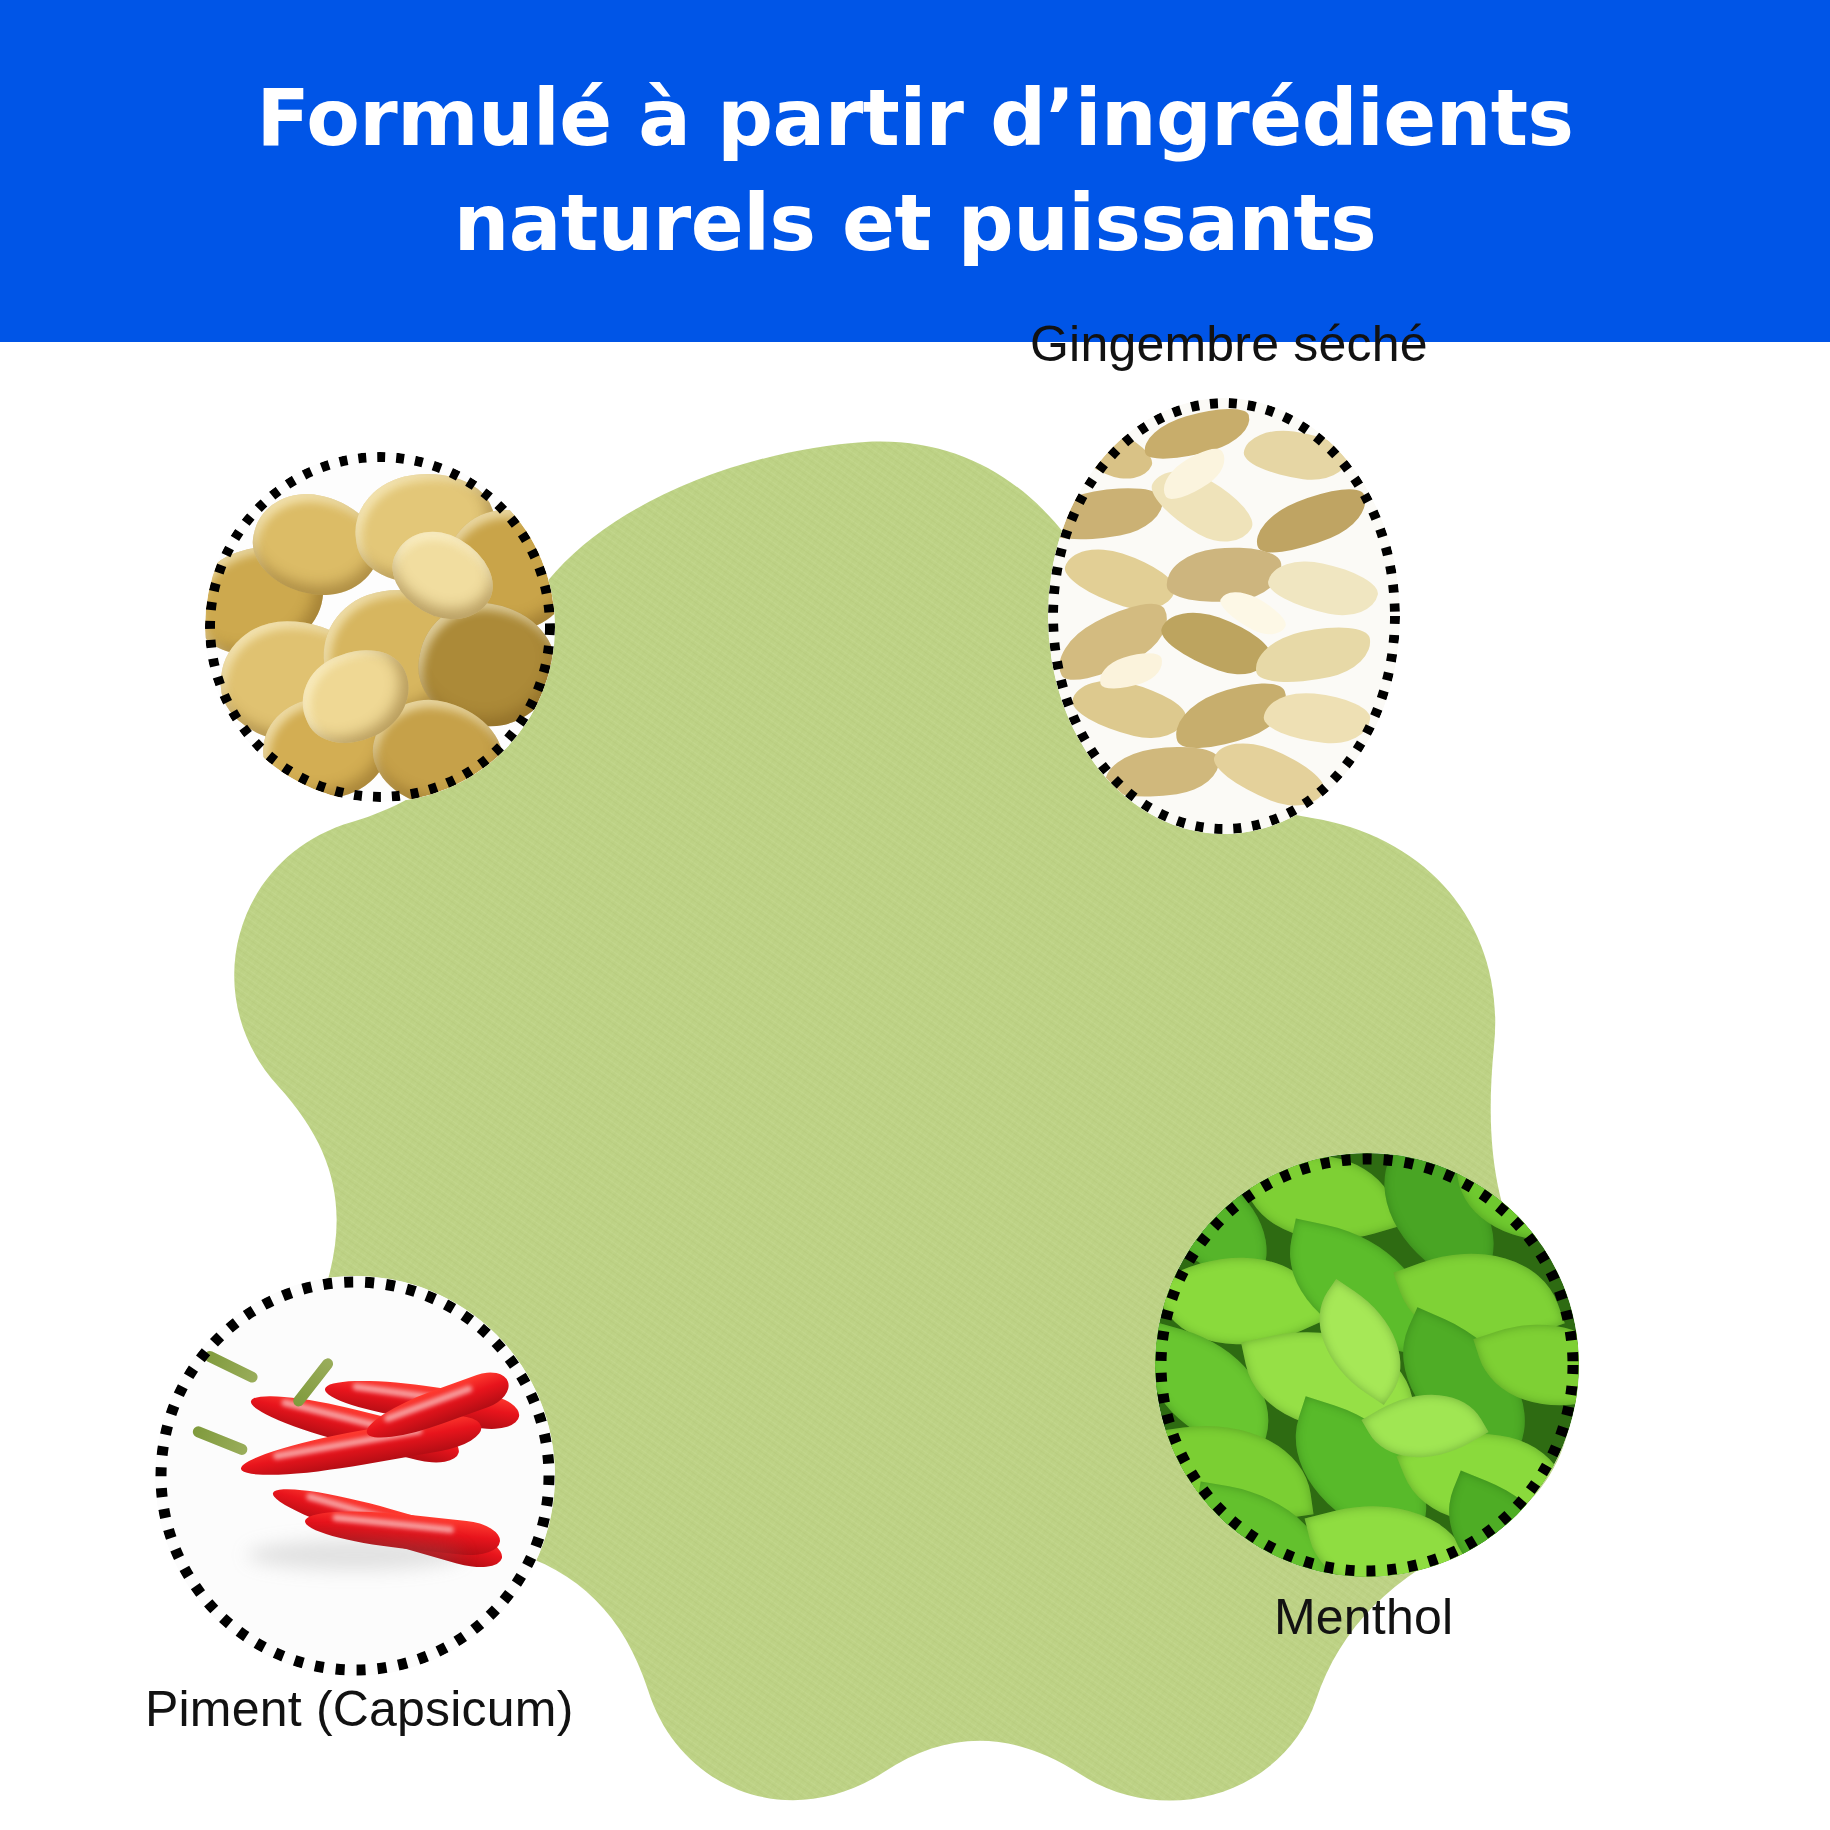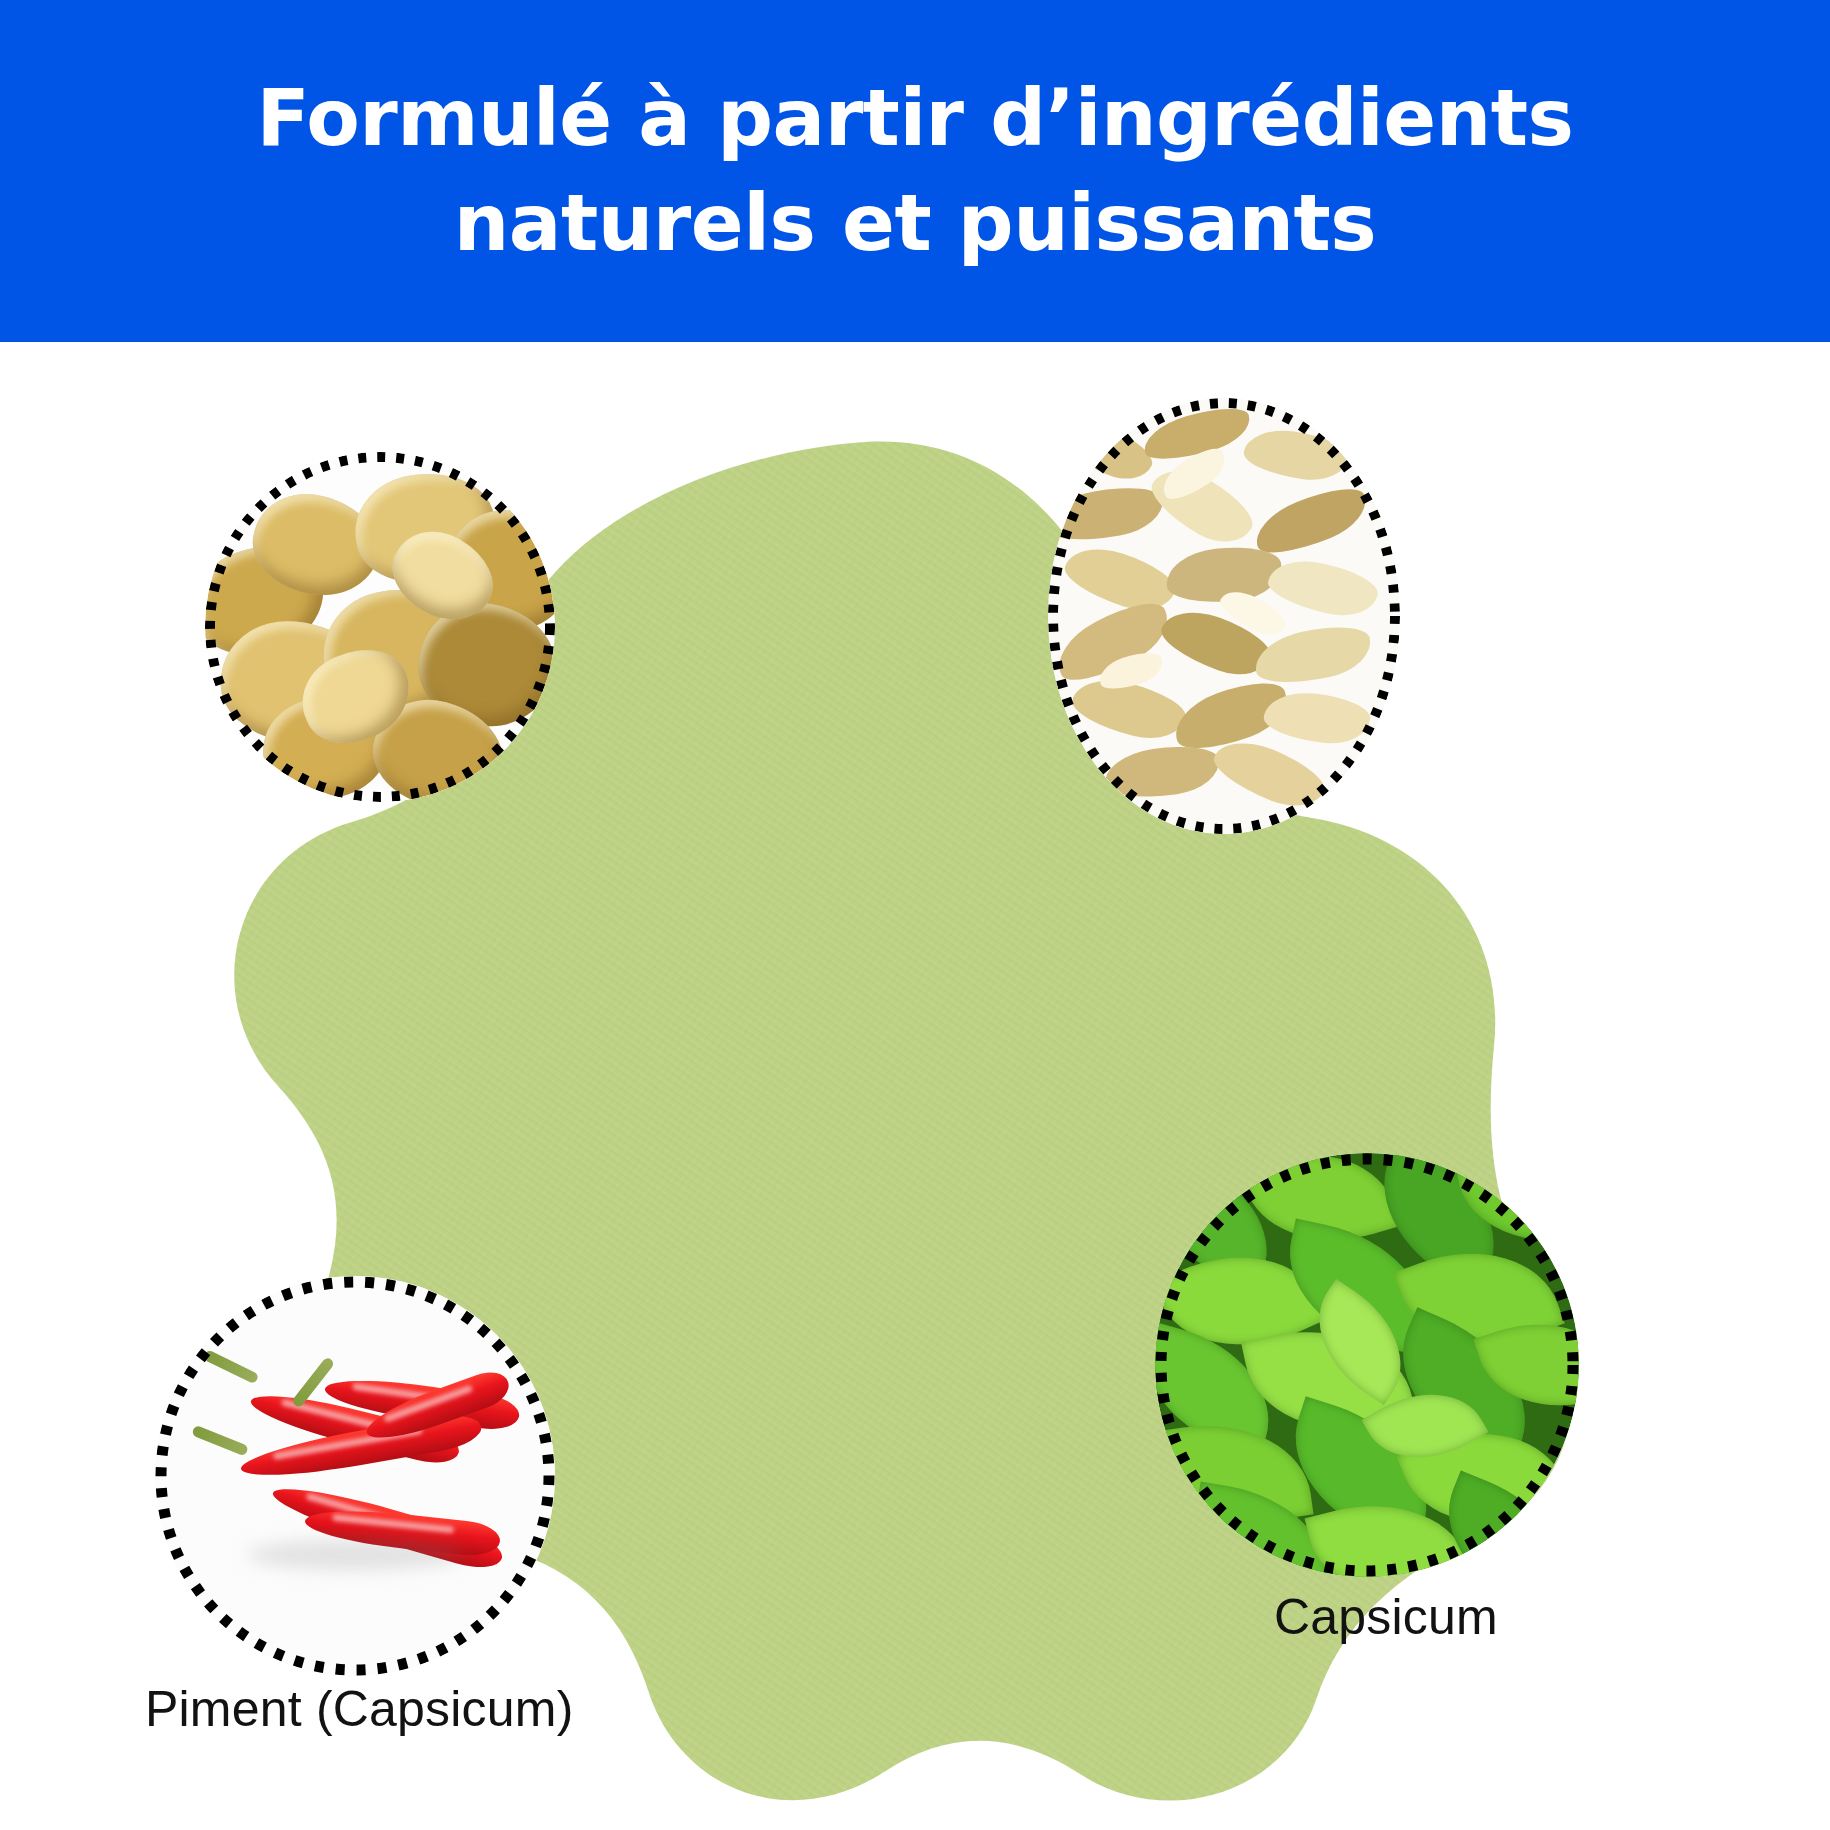--- a/index.html
+++ b/index.html
@@ -257,20 +257,21 @@
         <div class="shred" style="left:164px; top:352px; width:114px; height:48px; background:#e4d19b; transform:rotate(22deg);"></div>
         <div class="shred" style="left:110px; top:60px;  width:72px;  height:32px; background:#fbf4de; transform:rotate(-34deg);"></div>
         <div class="shred" style="left:170px; top:200px; width:70px;  height:30px; background:#fdf8e6; transform:rotate(28deg);"></div>
         <div class="shred" style="left:50px;  top:258px; width:66px;  height:30px; background:#fbf3dc; transform:rotate(-18deg);"></div>
       </div>
       <svg class="circle-dots" viewBox="0 0 352 436" preserveAspectRatio="none">
         <ellipse cx="176" cy="218" rx="171" ry="213" fill="none" stroke="#000000" stroke-width="10" stroke-dasharray="8 11" stroke-linecap="butt"></ellipse>
       </svg>
     </div>
   </div>
+  <div class="label" id="label-ginger">Gingembre séché</div>
 
   <div class="ingredient" id="circle-chili">
     <div class="circle" style="width:400px;height:400px;">
       <div class="art">
         <div class="chili-bg"></div>
 
         <div class="stem" style="left:44px;  top:98px;  transform:rotate(26deg);"></div>
         <div class="pepper" style="left:96px;  top:108px; width:214px; transform:rotate(14deg);"></div>
 
         <div class="stem" style="left:118px; top:78px;  transform:rotate(-52deg);"></div>
@@ -315,15 +316,15 @@
         <div class="leaf" style="left:160px; top:346px; width:148px;height:104px;background:#8fdd41; transform:rotate(-14deg);"></div>
         <div class="leaf" style="left:282px; top:340px; width:140px;height:100px;background:#4ead25; transform:rotate(22deg);"></div>
         <div class="leaf" style="left:150px; top:150px; width:110px;height:78px; background:#a6e857; transform:rotate(34deg);"></div>
         <div class="leaf" style="left:218px; top:236px; width:104px;height:74px; background:#a0e653; transform:rotate(-30deg);"></div>
       </div>
       <svg class="circle-dots" viewBox="0 0 424 424">
         <circle cx="212" cy="212" r="206" fill="none" stroke="#000000" stroke-width="11" stroke-dasharray="9 12" stroke-linecap="butt"></circle>
       </svg>
     </div>
   </div>
-  <div class="label" id="label-mint">Capsicum</div>
+  <div class="label" id="label-mint">Menthol</div>
 
 </div>
 
 </body></html>

